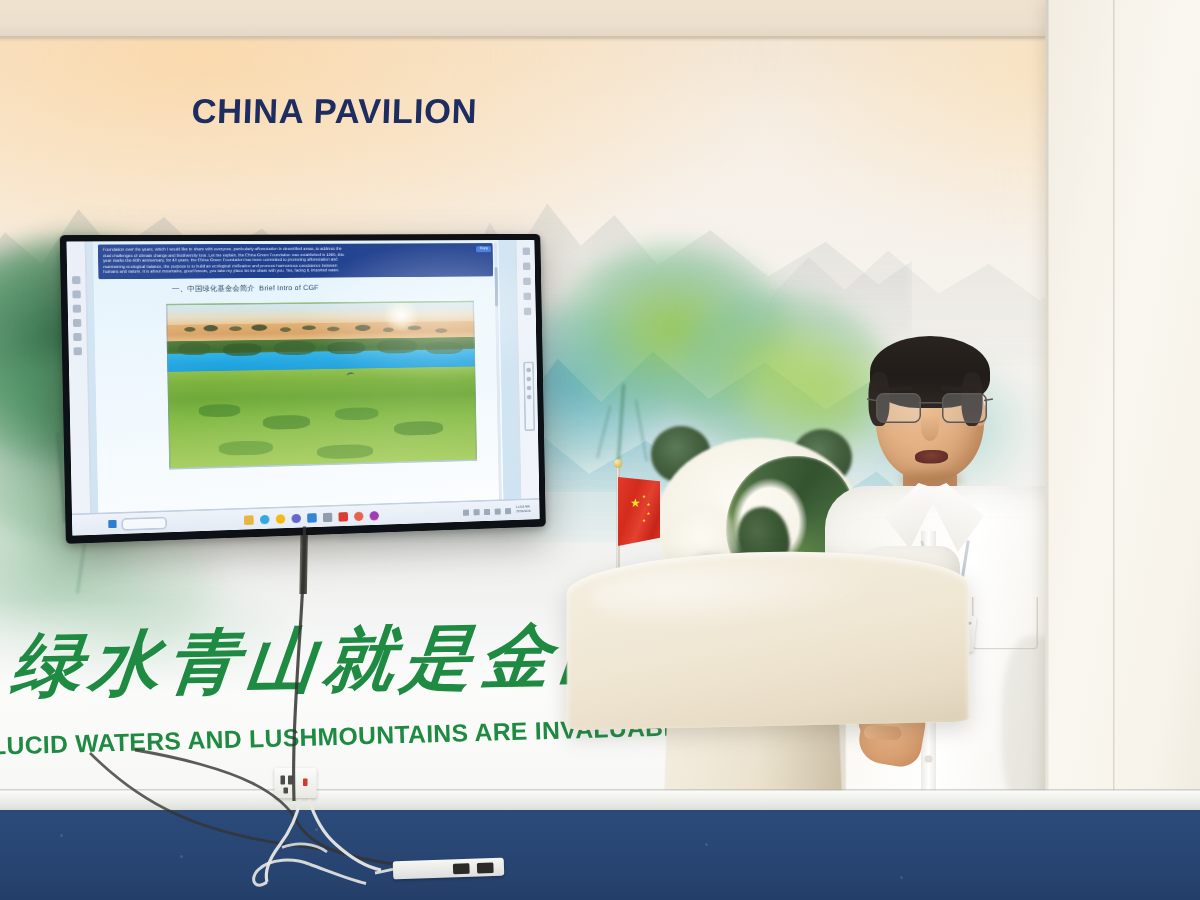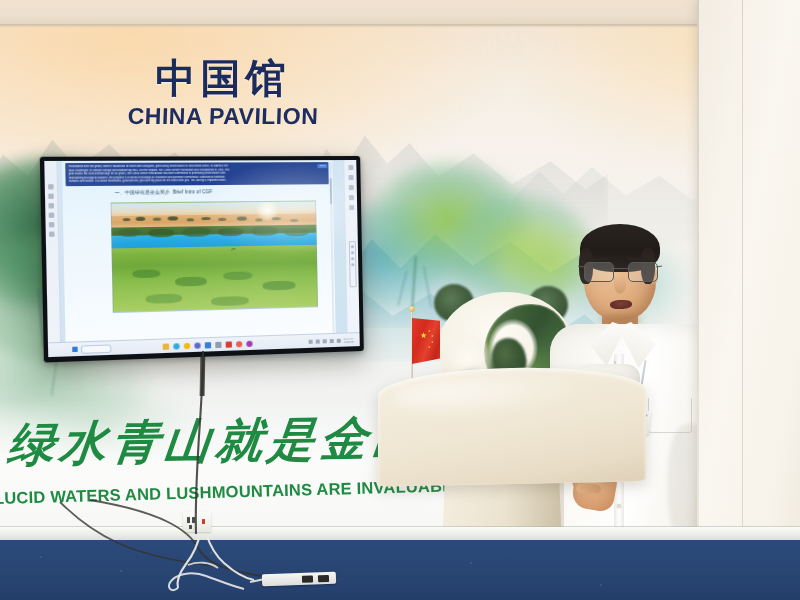--- a/index.html
+++ b/index.html
@@ -569,21 +569,20 @@
       <div class="panda-swirl"></div>
       <div class="panda-cheek"></div>
       <div class="panda-eye"></div>
       <div class="panda-nose"></div>
     </div>
   </div>
 
   <div class="wall-lower"></div>
 
   <div class="pavilion">
-    <div class="pav-cn">中国馆</div>
     <div class="pav-en">CHINA PAVILION</div>
   </div>
 
   <div class="slogan">
     <div class="slogan-cn">绿水青山就是金山银山</div>
     <div class="slogan-en">LUCID WATERS AND LUSHMOUNTAINS ARE INVALUABLE ASSETS</div>
   </div>
 
   <div class="tv-stand"></div>
   <div class="tv">

